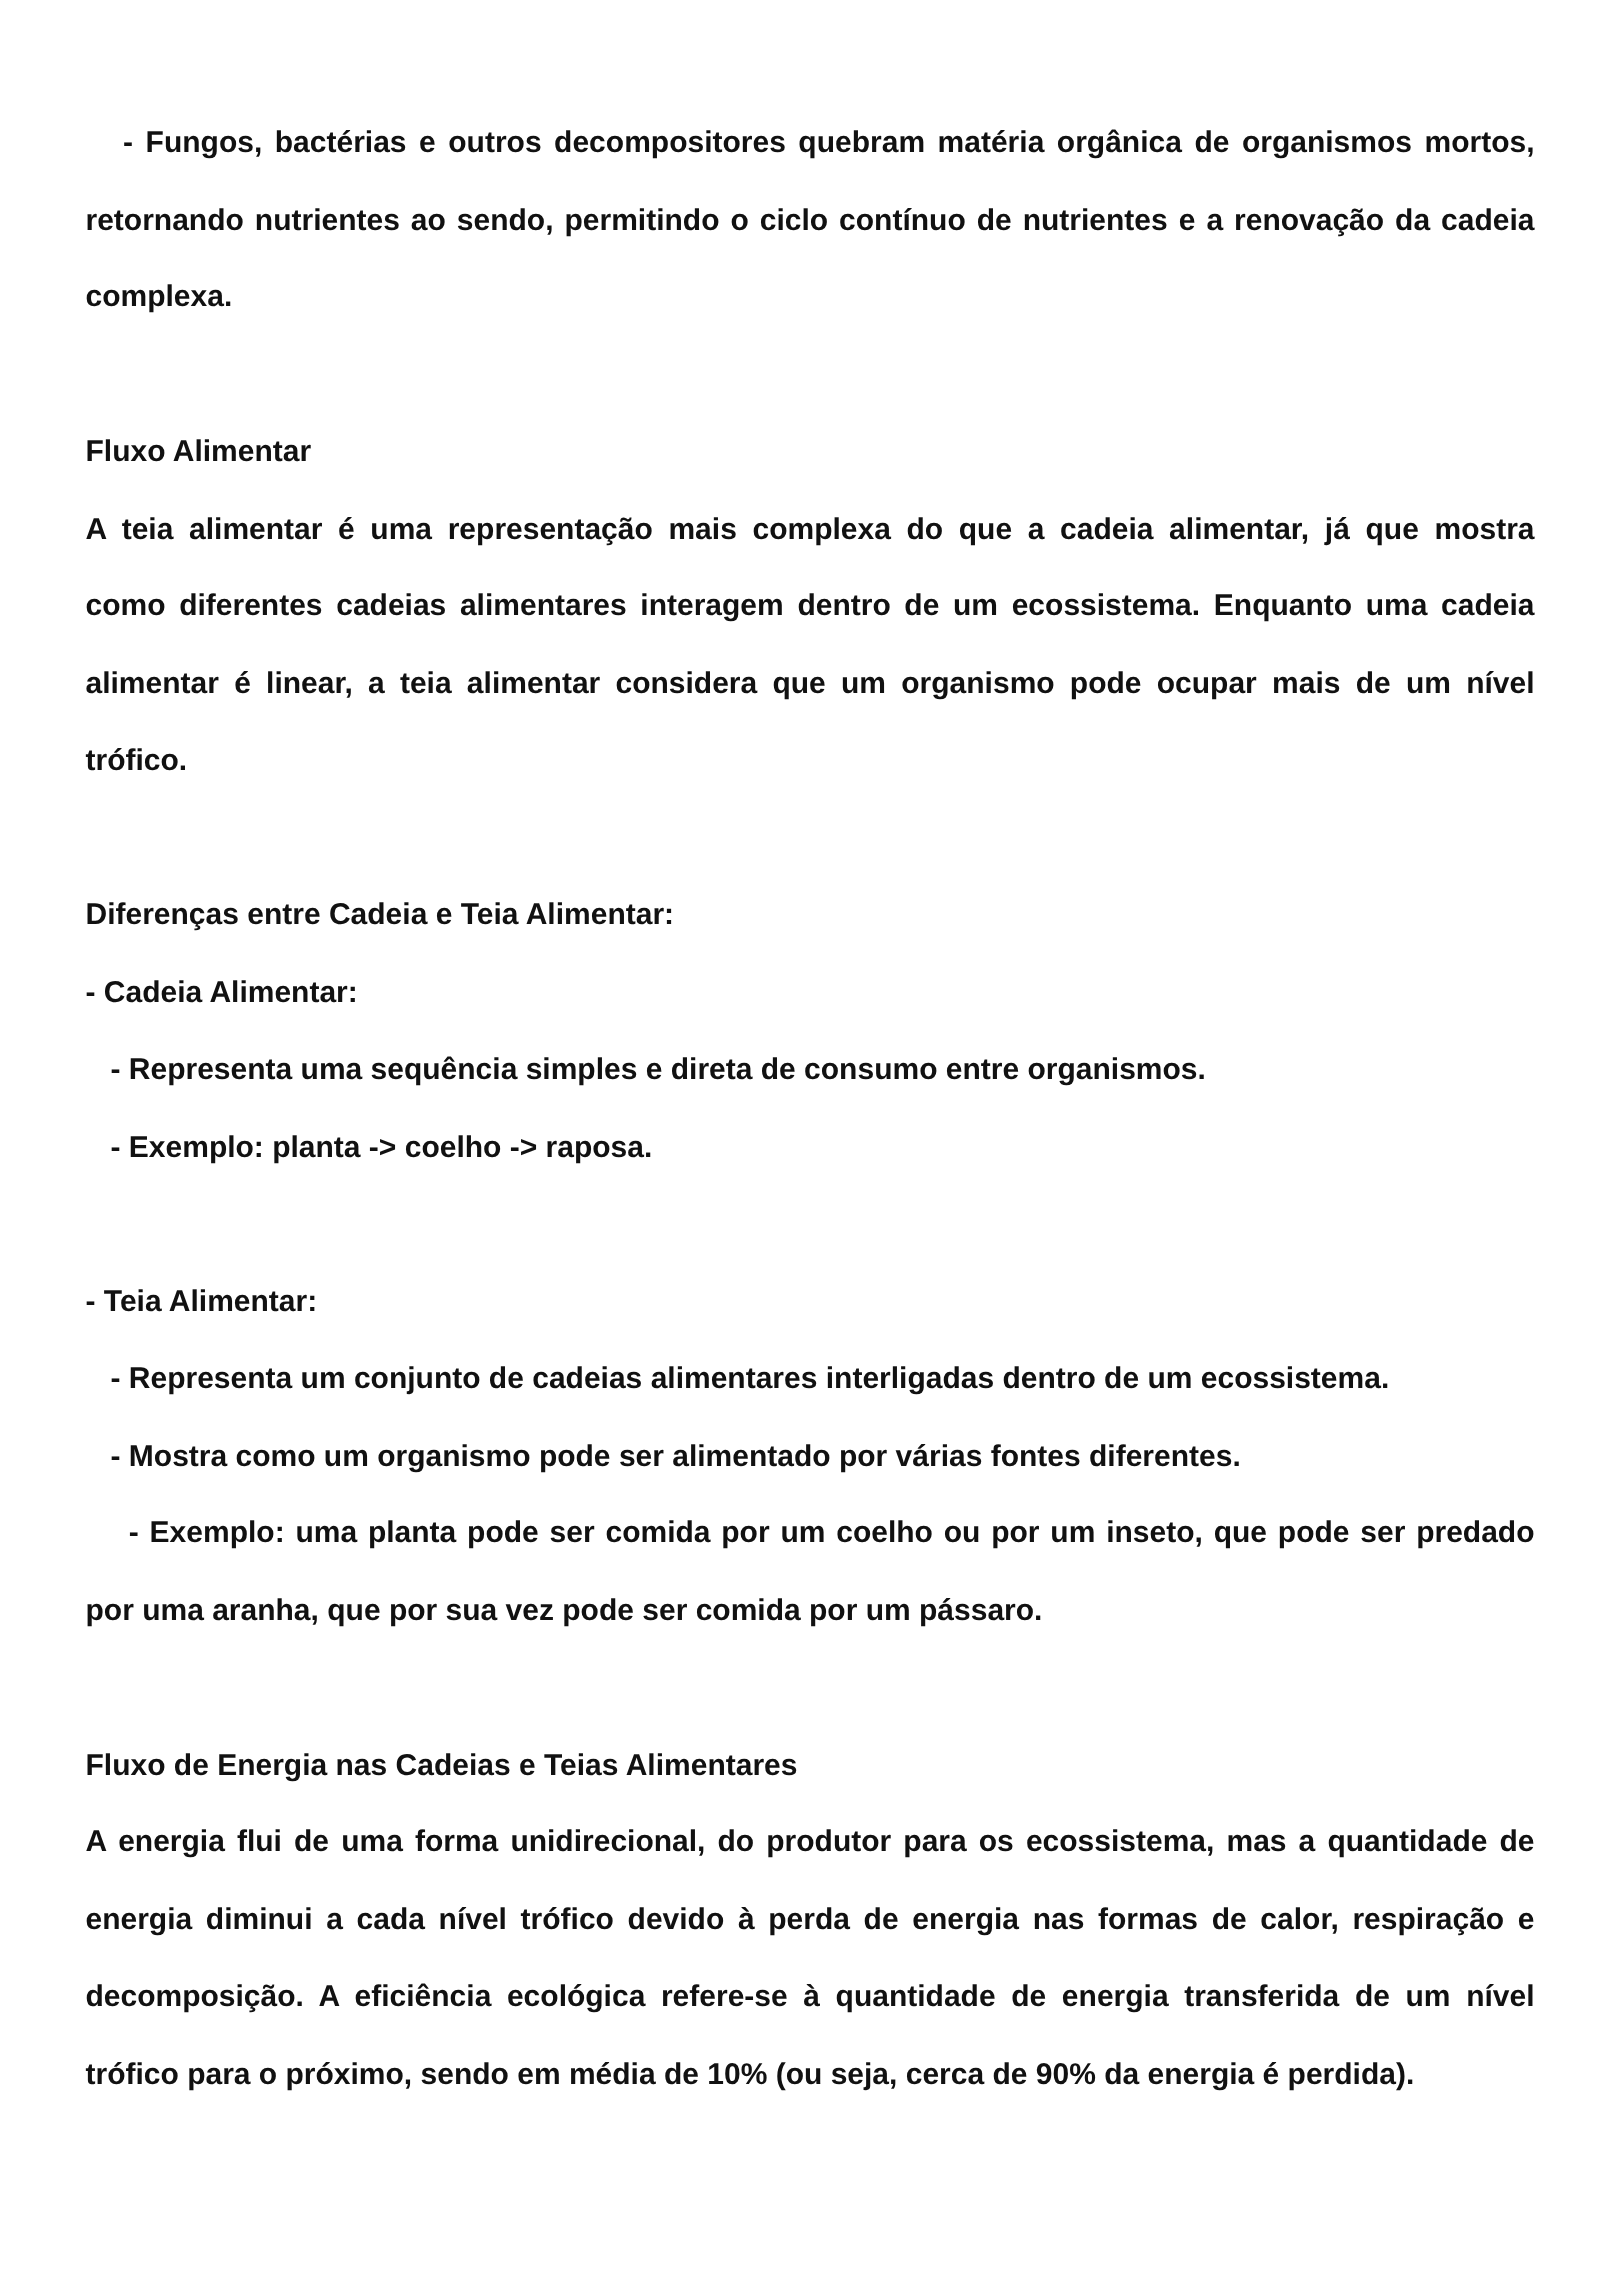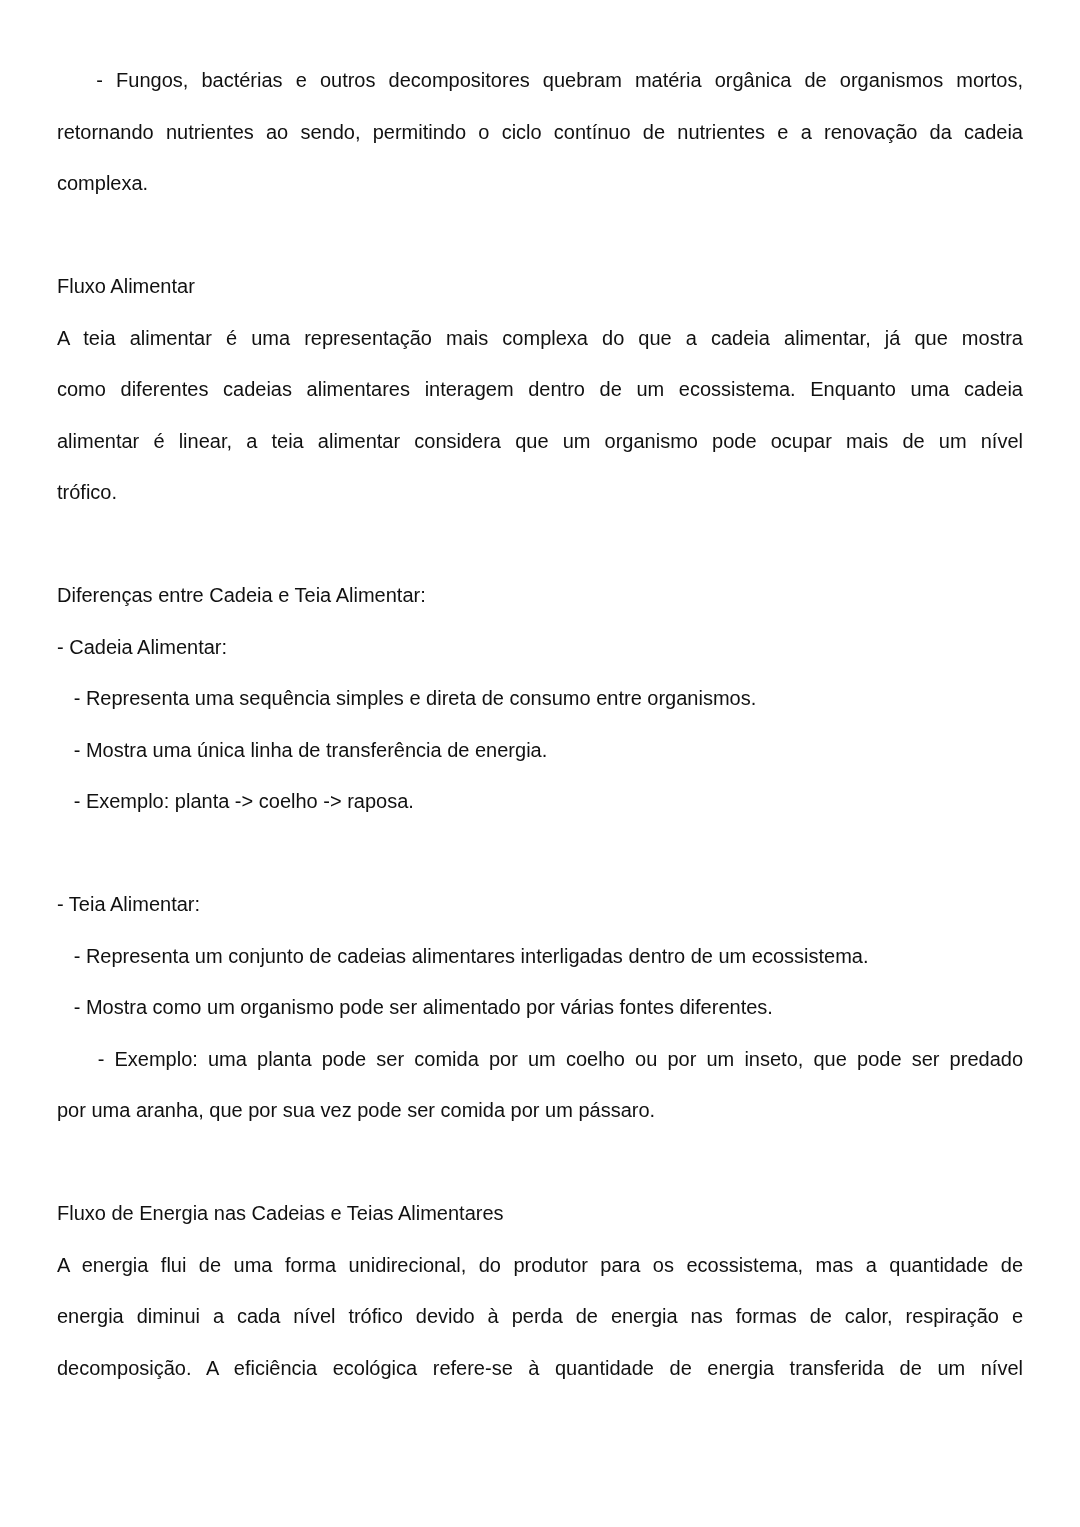--- a/index.html
+++ b/index.html
@@ -7,24 +7,25 @@
       width: 1080px;
       height: 1527px;
       position: relative;
       overflow: hidden;
       font-family: "Liberation Sans", sans-serif;
       color: #111111;
     }
     .page {
       position: absolute;
       left: 57px;
-      top: 55px;
+      top: 70px;
       width: 966px;
       font-size: 20px;
       line-height: 51.5px;
+      font-weight: bold;
     }
     .line { display: block; white-space: pre; height: 51.5px; }
     .just { text-align: justify; text-align-last: justify; white-space: normal; }
     .blank { height: 51.5px; }
   </style>
 </head>
 <body>
 
 <div class="page">
 
@@ -43,34 +44,34 @@
     <span class="line just">alimentar é linear, a teia alimentar considera que um organismo pode ocupar mais de um nível</span>
     <span class="line">trófico.</span>
   </div>
 
   <div class="blank"></div>
 
   <div>
     <span class="line">Diferenças entre Cadeia e Teia Alimentar:</span>
     <span class="line">- Cadeia Alimentar:</span>
     <span class="line">   - Representa uma sequência simples e direta de consumo entre organismos.</span>
-    <span class="line">   - Mostra uma única linha de transferência de energia.</span>
     <span class="line">   - Exemplo: planta -&gt; coelho -&gt; raposa.</span>
 
     <div class="blank"></div>
 
     <span class="line">- Teia Alimentar:</span>
     <span class="line">   - Representa um conjunto de cadeias alimentares interligadas dentro de um ecossistema.</span>
     <span class="line">   - Mostra como um organismo pode ser alimentado por várias fontes diferentes.</span>
     <span class="line just" style="white-space:pre-wrap;">    - Exemplo: uma planta pode ser comida por um coelho ou por um inseto, que pode ser predado</span>
     <span class="line">por uma aranha, que por sua vez pode ser comida por um pássaro.</span>
   </div>
 
   <div class="blank"></div>
 
   <div>
     <span class="line">Fluxo de Energia nas Cadeias e Teias Alimentares</span>
     <span class="line just">A energia flui de uma forma unidirecional, do produtor para os ecossistema, mas a quantidade de</span>
     <span class="line just">energia diminui a cada nível trófico devido à perda de energia nas formas de calor, respiração e</span>
     <span class="line just">decomposição. A eficiência ecológica refere-se à quantidade de energia transferida de um nível</span>
+    <span class="line">trófico para o próximo, sendo em média de 10% (ou seja, cerca de 90% da energia é perdida).</span>
   </div>
 
 </div>
 
 </body></html>

